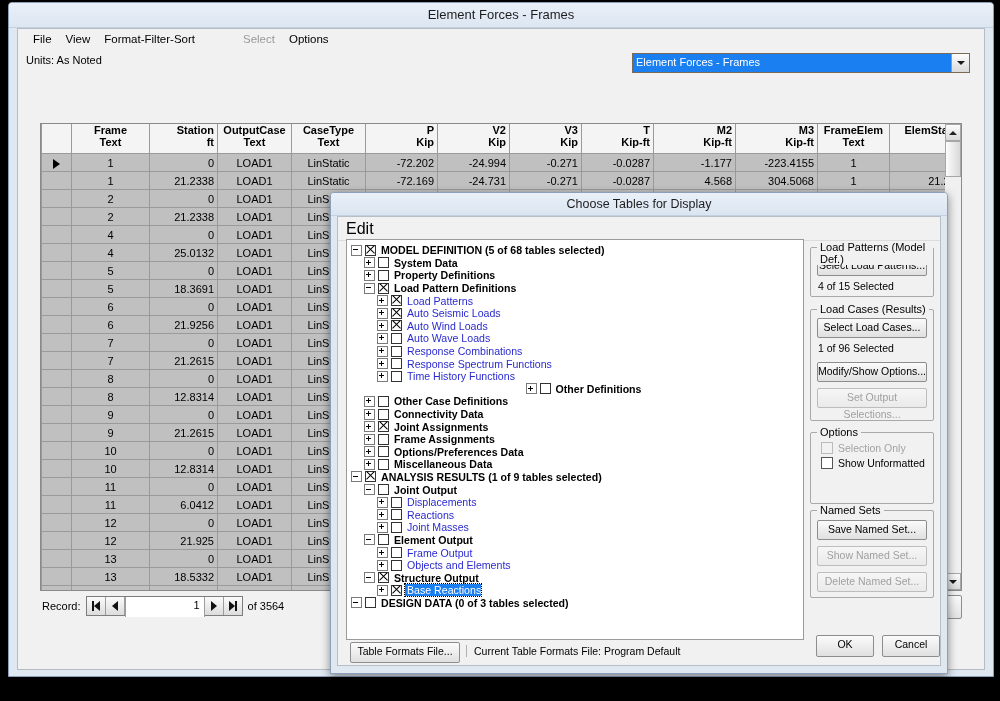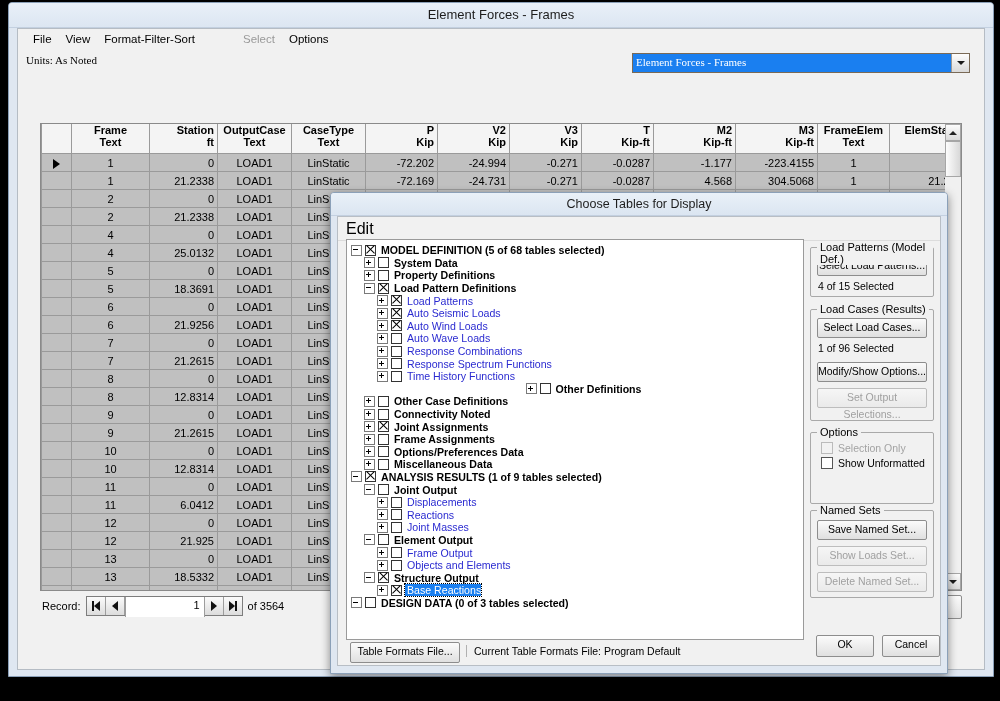--- a/index.html
+++ b/index.html
@@ -14,21 +14,21 @@
   #title-bar{height:24px;line-height:24px;text-align:center;font-size:13px;
       color:#1d1d1d;background:linear-gradient(#e9f0f8,#dce6f2);
       border-bottom:1px solid #c3d0e0;border-radius:3px 3px 0 0;}
   #client{position:absolute;left:8px;top:25px;width:966px;height:640px;
       background:#f1f1f1;border:1px solid #b5bcc4;}
 
   #menu-bar{height:20px;padding:3px 0 0 8px;background:#f1f1f1;}
   .menu-item{display:inline-block;padding:1px 7px;font-size:11.5px;}
   .menu-item.disabled{color:#9a9a9a;margin-left:34px;}
 
-  #units-row{position:relative;height:22px;padding:2px 0 0 8px;background:#f1f1f1;font-family:Liberation Serif, serif;}
+  #units-row{position:relative;height:22px;padding:2px 0 0 8px;background:#f1f1f1;}
   #units-label{font-size:11px;}
   #table-combo{position:absolute;right:14px;top:1px;width:336px;height:18px;
       border:1px solid #7a6a56;background:#fff;display:flex;}
   #combo-value{flex:1;background:#1a7ff0;color:#fff;font-size:11px;
       padding:2px 0 0 3px;white-space:nowrap;overflow:hidden;}
   #combo-btn{width:17px;border-left:1px solid #9a9a9a;
       background:linear-gradient(#fdfdfd,#dadada);
       display:flex;align-items:center;justify-content:center;}
   .caret-d{width:0;height:0;border-left:4px solid transparent;
       border-right:4px solid transparent;border-top:4px solid #1a1a1a;}
@@ -715,21 +715,21 @@
             <span class="tlabel bold">Other Definitions</span>
           </div>
           <div class="tnode" style="padding-left: 13px;">
             <span class="exp plus"></span>
             <span class="tbox"></span>
             <span class="tlabel bold">Other Case Definitions</span>
           </div>
           <div class="tnode" style="padding-left: 13px;">
             <span class="exp plus"></span>
             <span class="tbox"></span>
-            <span class="tlabel bold">Connectivity Noted</span>
+            <span class="tlabel bold">Connectivity Data</span>
           </div>
           <div class="tnode" style="padding-left: 13px;">
             <span class="exp plus"></span>
             <span class="tbox chk"></span>
             <span class="tlabel bold">Joint Assignments</span>
           </div>
           <div class="tnode" style="padding-left: 13px;">
             <span class="exp plus"></span>
             <span class="tbox"></span>
             <span class="tlabel bold">Frame Assignments</span>
@@ -837,21 +837,21 @@
         </div>
       </div>
     </div>
 
     <div class="grp" style="left:472px;top:293px;width:122px;height:86px;">
       <span class="grp-cap">Named Sets</span>
       <div class="dbtn" style="margin:9px 6px 0 6px;">
         <span>Save Named Set...</span>
       </div>
       <div class="dbtn dis" style="margin:6px 6px 0 6px;">
-        <span>Show Loads Set...</span>
+        <span>Show Named Set...</span>
       </div>
       <div class="dbtn dis" style="margin:6px 6px 0 6px;">
         <span>Delete Named Set...</span>
       </div>
     </div>
 
     <div class="dbtn" id="btn-ok">
       <span>OK</span>
     </div>
     <div class="dbtn" id="btn-cancel">

